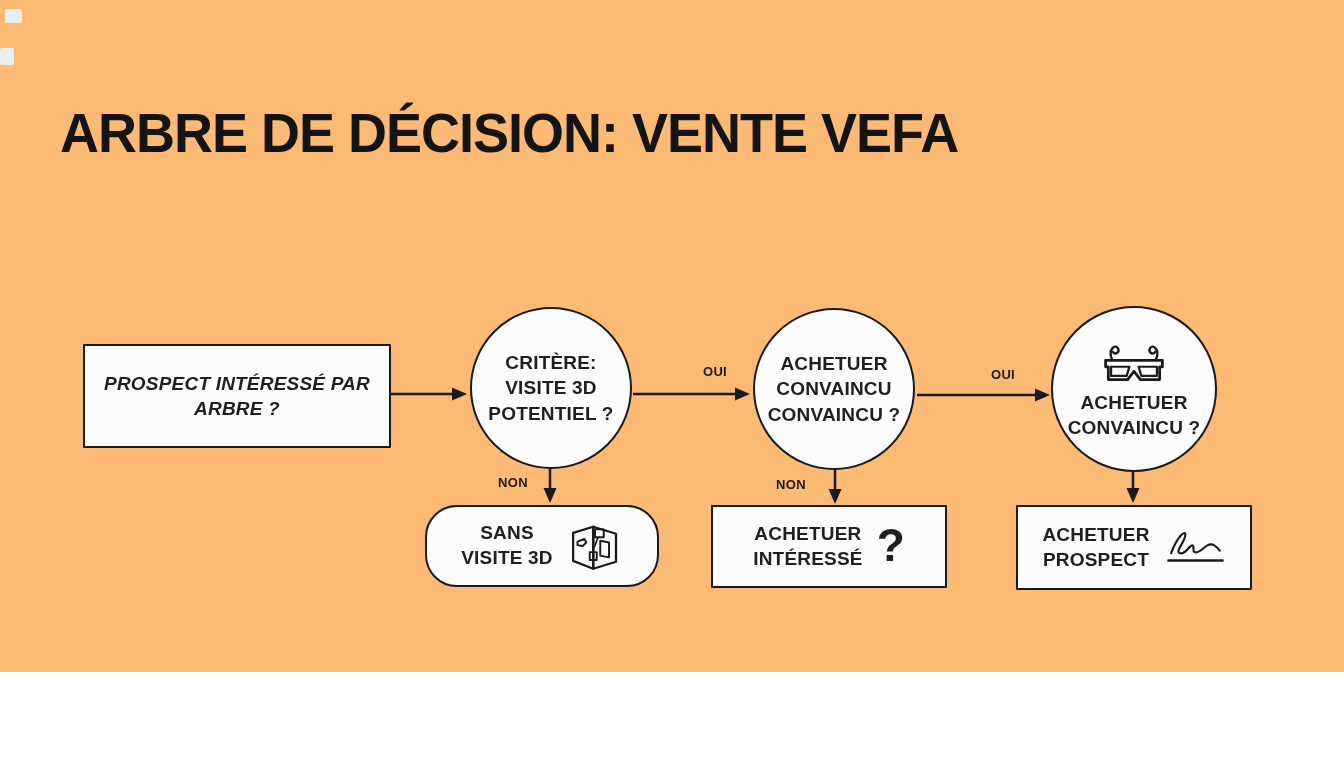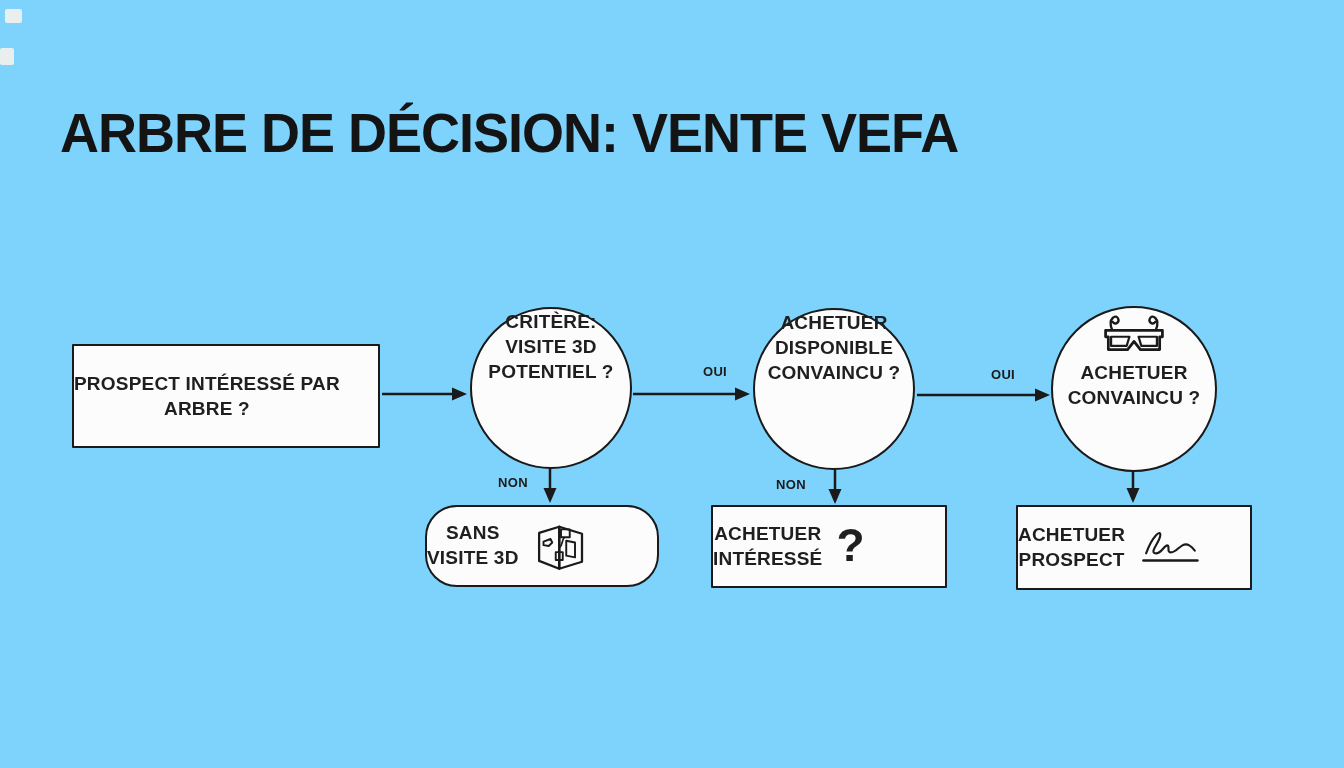--- a/index.html
+++ b/index.html
@@ -1,33 +1,33 @@
 <!DOCTYPE html>
 <html><head>
 <meta charset="utf-8">
 <style>
   html,body{margin:0;padding:0;}
   body{font-family:"Liberation Sans", sans-serif; background:#ffffff;}
-  .canvas{position:relative;width:1344px;height:768px;background:#7dd3fc;overflow:hidden;color:#1a1a1a;}
+  .canvas{position:relative;width:1344px;height:672px;background:#fdba74;overflow:hidden;color:#1a1a1a;}
 
   
   .artifact{position:absolute;background:#e9eeee;border-radius:2px;}
   .artifact.a1{left:5px;top:9px;width:17px;height:14px;}
   .artifact.a2{left:0px;top:48px;width:14px;height:17px;}
 
   .title{position:absolute;left:60px;top:100px;font-size:54px;font-weight:bold;
          letter-spacing:-1px;white-space:nowrap;color:#141414;transform:scaleY(1.04);transform-origin:left top;}
 
   .node{position:absolute;box-sizing:border-box;border:2.5px solid #1a1a1a;background:#fcfcfc;
-        display:flex;align-items:center;text-align:center;
+        display:flex;align-items:center;justify-content:center;text-align:center;
         font-weight:bold;color:#1f1f1f;}
   .rect{border-radius:1px;}
   .circle{border-radius:50%;flex-direction:column;}
   .node .lines{display:flex;flex-direction:column;line-height:1.32;font-size:19px;letter-spacing:.2px;}
-  .start{left:72px;top:344px;width:308px;height:104px;font-size:20px;}
+  .start{left:83px;top:344px;width:308px;height:104px;font-size:20px;font-style:italic;}
   .c1{left:470px;top:307px;width:162px;height:162px;}
   .c2{left:753px;top:308px;width:162px;height:162px;}
   .c3{left:1051px;top:306px;width:166px;height:166px;padding-top:4px;}
   .c3 .lines{margin-top:4px;}
 
   .outcome{flex-direction:row;gap:14px;font-size:20px;}
   .oA{left:425px;top:505px;width:234px;height:82px;border-radius:32px;}
   .oB{left:711px;top:505px;width:236px;height:83px;}
   .oC{left:1016px;top:505px;width:236px;height:85px;}
   .outcome .lines{line-height:1.3;}
@@ -79,21 +79,21 @@
     <div class="lines">
       <span>CRITÈRE:</span>
       <span>VISITE 3D</span>
       <span>POTENTIEL ?</span>
     </div>
   </div>
 
   <div class="node circle c2">
     <div class="lines">
       <span>ACHETUER</span>
-      <span>DISPONIBLE</span>
+      <span>CONVAINCU</span>
       <span>CONVAINCU ?</span>
     </div>
   </div>
 
   <div class="node circle c3">
     <span class="icon">
       <svg width="72" height="44" viewBox="0 0 76 48" fill="none" stroke="#1a1a1a" stroke-linecap="round" stroke-linejoin="round">
         <path d="M14 19 C9 7 19 1 21 8 C22 12 17 14 15 11" stroke-width="2.6"></path>
         <path d="M62 19 C67 7 57 1 55 8 C54 12 59 14 61 11" stroke-width="2.6"></path>
         <path d="M7 20 H69 V27 H66 V41 H45 L38 32 L31 41 H10 V27 H7 Z" stroke-width="3"></path>

